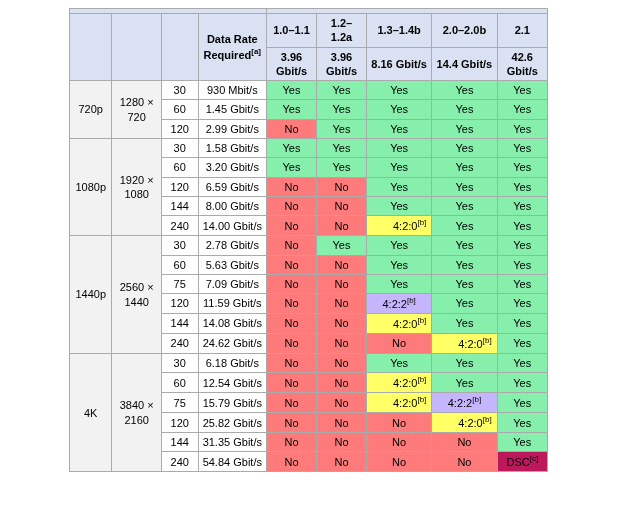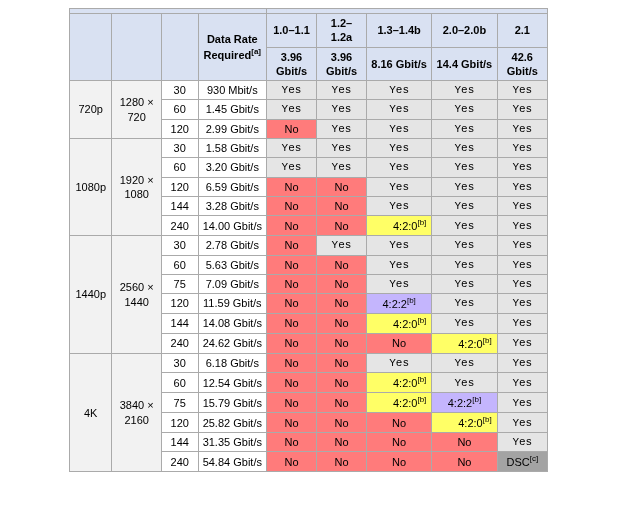--- a/index.html
+++ b/index.html
@@ -32,23 +32,23 @@
     }
     .header-group-hdmi {
       background: #d9e1f2;
     }
     .col-shorthand { width: 48px; }
     .col-resolution { width: 80px; }
     .col-refresh { width: 55px; }
     .col-datarate { width: 72px; }
     .col-hdmi { width: 69px; }
 
-    .cell-yes-green { background: #e5e5e5; color: #000; font-family: Liberation Mono, monospace; }
+    .cell-yes-green { background: #86efac; color: #000; }
     .cell-no-red { background: #ff7b7b; color: #000; text-align: center; }
-    .cell-dsc-blue { background: #a3a3a3; color: #000; text-align: center; }
+    .cell-dsc-blue { background: #be185d; color: #000; text-align: center; }
     .cell-4_2_0-yellow { background: #ffff66; color: #000; padding-left: 25px; }
     .cell-4_2_2-yellow { background: #c4b5fd; color: #000; }
 
     td.shorthand-cell, td.resolution-cell {
       background: #f2f2f2;
       font-weight: normal;
     }
     sup { font-size: 8px; }
   </style>
 </head>
@@ -133,21 +133,21 @@
         <td>120</td>
         <td>6.59 Gbit/s</td>
         <td class="cell-no-red">No</td>
         <td class="cell-no-red">No</td>
         <td class="cell-yes-green">Yes</td>
         <td class="cell-yes-green">Yes</td>
         <td class="cell-yes-green">Yes</td>
       </tr>
       <tr>
         <td>144</td>
-        <td>3.28 Gbit/s</td>
+        <td>8.00 Gbit/s</td>
         <td class="cell-no-red">No</td>
         <td class="cell-no-red">No</td>
         <td class="cell-yes-green">Yes</td>
         <td class="cell-yes-green">Yes</td>
         <td class="cell-yes-green">Yes</td>
       </tr>
       <tr>
         <td>240</td>
         <td>14.00 Gbit/s</td>
         <td class="cell-no-red">No</td>

